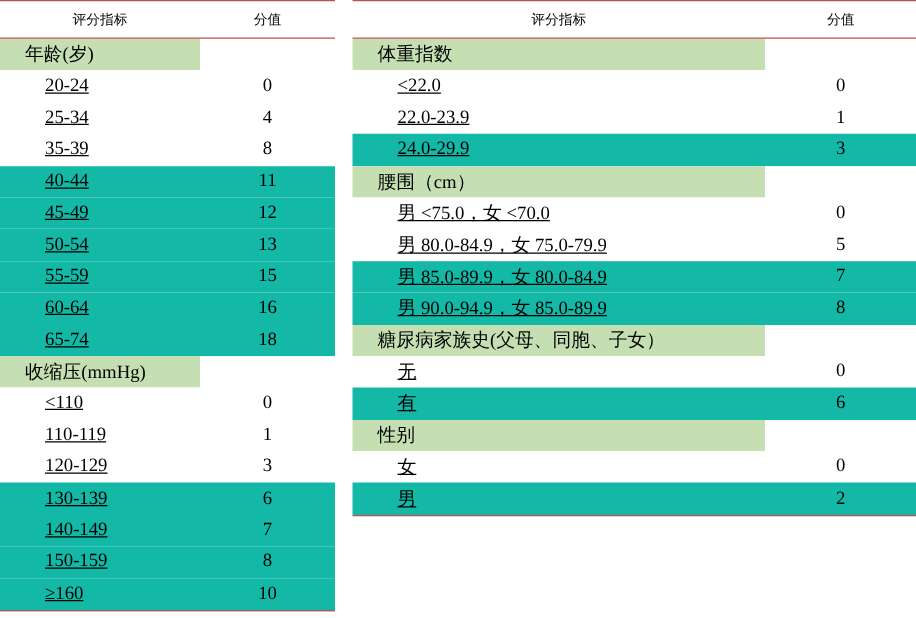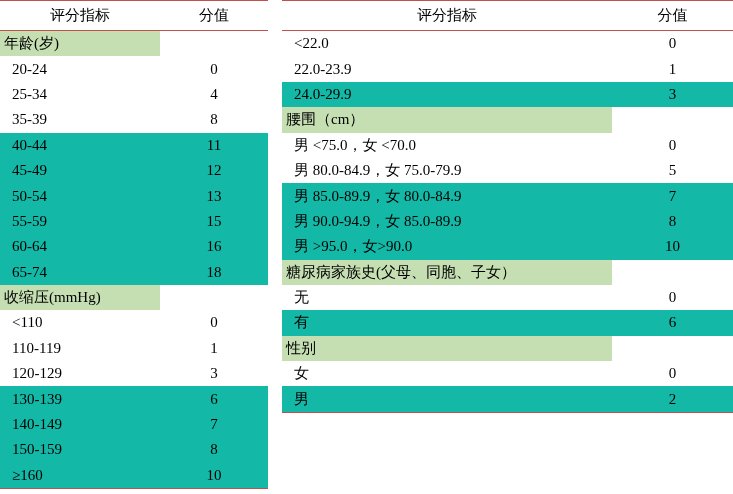--- a/index.html
+++ b/index.html
@@ -17,25 +17,25 @@
   .gap{width:14px;}
   .col-right{width:451px;}
   table{border-collapse:collapse;width:100%;table-layout:fixed;}
   td,th{padding:0;margin:0;}
   .hdr td{
     border-top:1.5px solid #c0504d;
     border-bottom:1.5px solid #c0504d;
     height:29px;
     text-align:center;
     font-weight:normal;
-    font-size:15px;
+    font-size:11px;
   }
   .row td{height:25.4px;vertical-align:middle;font-size:15px;}
-  .lbl{padding-left:4px;}
-  .sub{padding-left:12px;}
+  .lbl{padding-left:20px;}
+  .sub{padding-left:36px;text-decoration:underline;}
   .val{text-align:center;}
   .green{background:#c5dfb3;}
   .orange{background:#14b8a6;}
   .white{background:#ffffff;}
   .last td{border-bottom:1.5px solid #c0504d;margin-top:32px;}
   
   .col-left col.c1{width:160px;}
   .col-left col.c2{width:108px;}
   
   .col-right col.c1{width:330px;}
@@ -144,20 +144,24 @@
           <col class="c2">
         </colgroup>
       <tbody>
         <tr class="hdr">
           <td>评分指标</td>
           <td>分值</td>
         </tr>
       </tbody>
       <tbody id="right-body">
           <tr class="row">
+            <td class="green lbl">体重指数</td>
+            <td class="white val"></td>
+          </tr>
+          <tr class="row">
             <td class="white sub">&lt;22.0</td>
             <td class="white val">0</td>
           </tr>
           <tr class="row">
             <td class="white sub">22.0-23.9</td>
             <td class="white val">1</td>
           </tr>
           <tr class="row">
             <td class="orange sub">24.0-29.9</td>
             <td class="orange val">3</td>
@@ -174,24 +178,20 @@
             <td class="white sub">男 80.0-84.9，女 75.0-79.9</td>
             <td class="white val">5</td>
           </tr>
           <tr class="row">
             <td class="orange sub">男 85.0-89.9，女 80.0-84.9</td>
             <td class="orange val">7</td>
           </tr>
           <tr class="row">
             <td class="orange sub">男 90.0-94.9，女 85.0-89.9</td>
             <td class="orange val">8</td>
-          </tr>
-          <tr class="row">
-            <td class="orange sub">男 &gt;95.0，女&gt;90.0</td>
-            <td class="orange val">10</td>
           </tr>
           <tr class="row">
             <td class="green lbl">糖尿病家族史(父母、同胞、子女）</td>
             <td class="white val"></td>
           </tr>
           <tr class="row">
             <td class="white sub">无</td>
             <td class="white val">0</td>
           </tr>
           <tr class="row">

